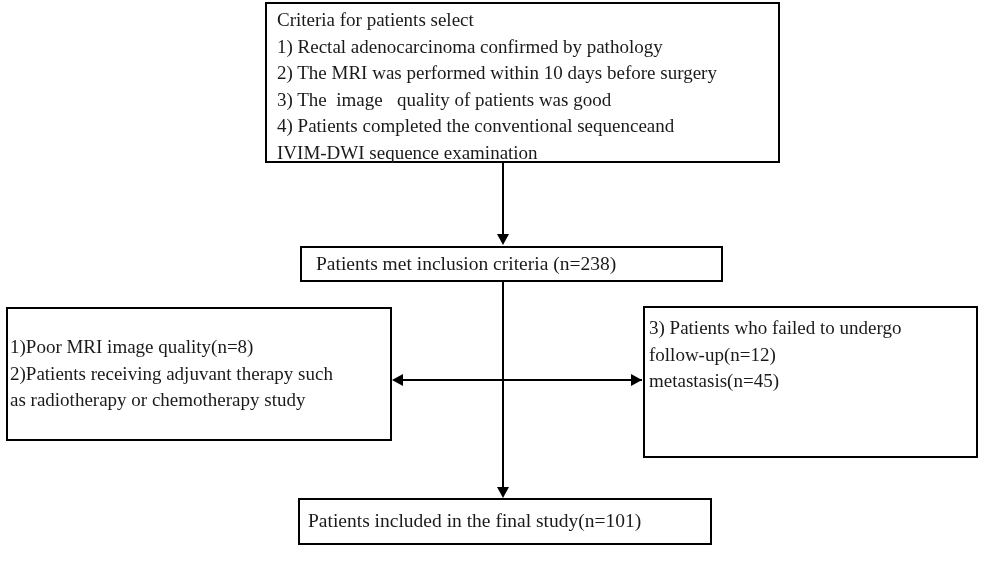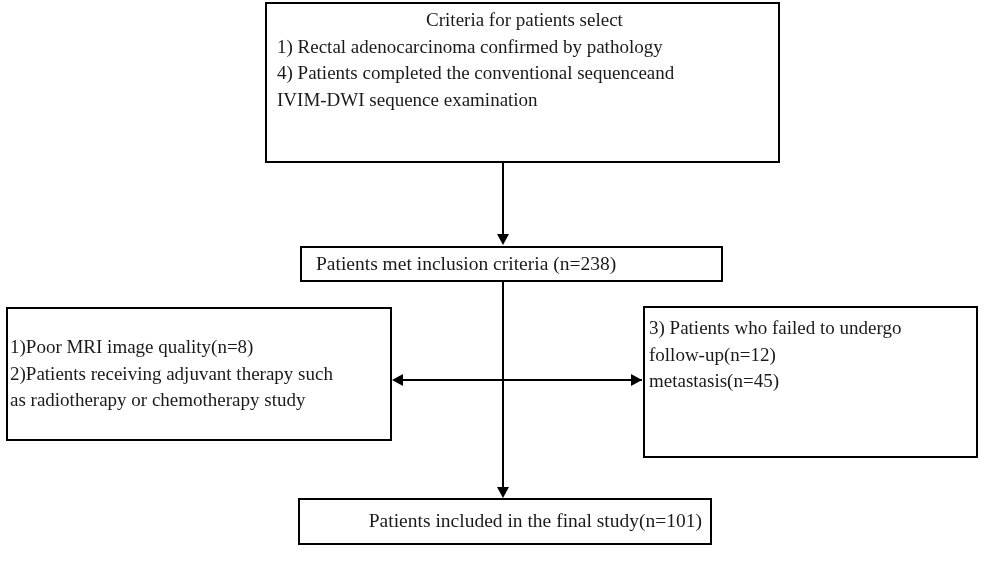--- a/index.html
+++ b/index.html
@@ -23,21 +23,20 @@
     background: #ffffff;
     padding: 4px 8px;
   }
   .node .line {
     white-space: pre;
     font-size: 19px;
     line-height: 26.5px;
     color: #1a1a1a;
   }
   .node .line.center {
-    text-align: center;
     font-family: Liberation Serif, serif;
   }
 
   
   #box-criteria {
     left: 265px;
     top: 2px;
     width: 515px;
     height: 161px;
     padding-top: 3px;
@@ -80,21 +79,21 @@
   }
 
   
   #box-final {
     left: 298px;
     top: 498px;
     width: 414px;
     height: 47px;
     display: flex;
     align-items: center;
-    justify-content: flex-end;
+    justify-content: flex-start;
   }
   #box-final .line { font-size: 19.5px; }
 
   
   .vline {
     position: absolute;
     background: #000000;
     width: 2px;
   }
   .hline {
@@ -136,20 +135,22 @@
   #conn-h-ar  { left: 631px; top: 374px; }
 </style>
 </head>
 <body>
 
 <div id="canvas">
 
   <div class="node" id="box-criteria">
     <div class="line center">Criteria for patients select</div>
     <div class="line">1) Rectal adenocarcinoma confirmed by pathology</div>
+    <div class="line">2) The MRI was performed within 10 days before surgery</div>
+    <div class="line">3) The  image   quality of patients was good</div>
     <div class="line">4) Patients completed the conventional sequenceand</div>
     <div class="line">IVIM-DWI sequence examination</div>
   </div>
 
   <div class="vline" id="conn-1-v"></div>
   <div class="arrow-down" id="conn-1-a"></div>
 
   <div class="node" id="box-inclusion">
     <div class="line">Patients met inclusion criteria (n=238)</div>
   </div>

